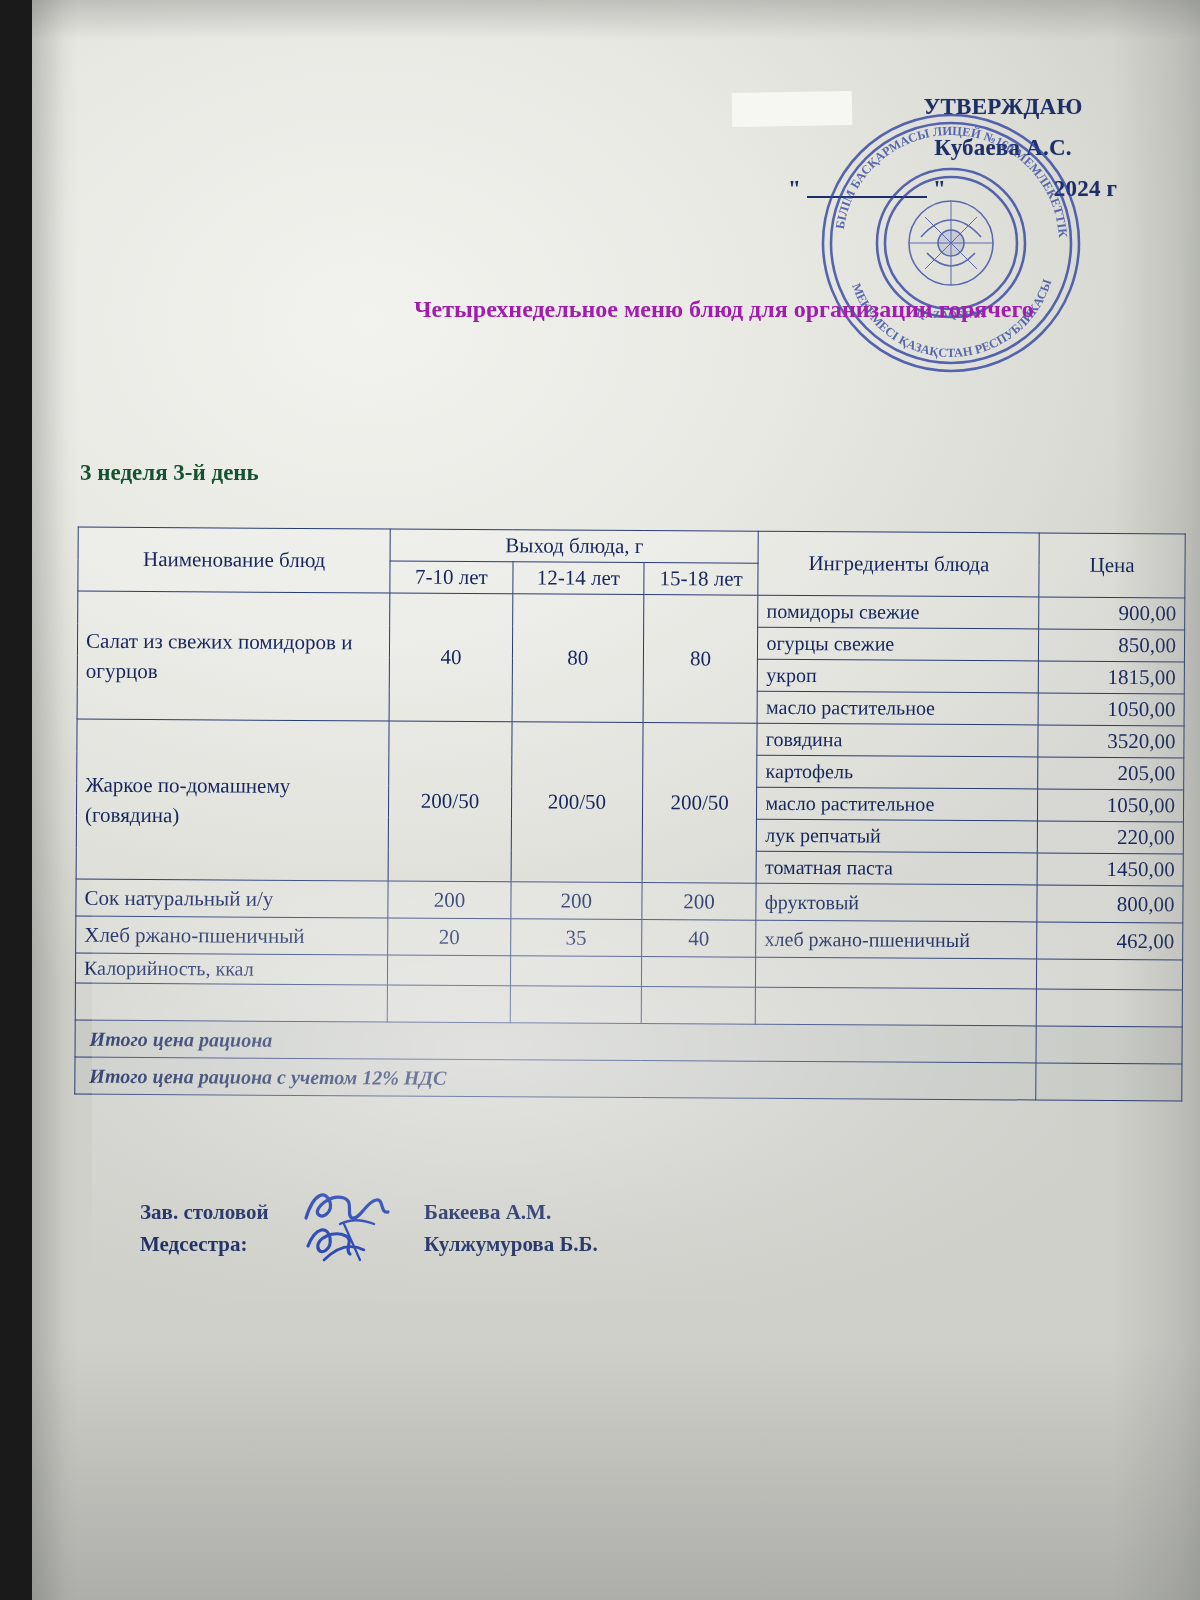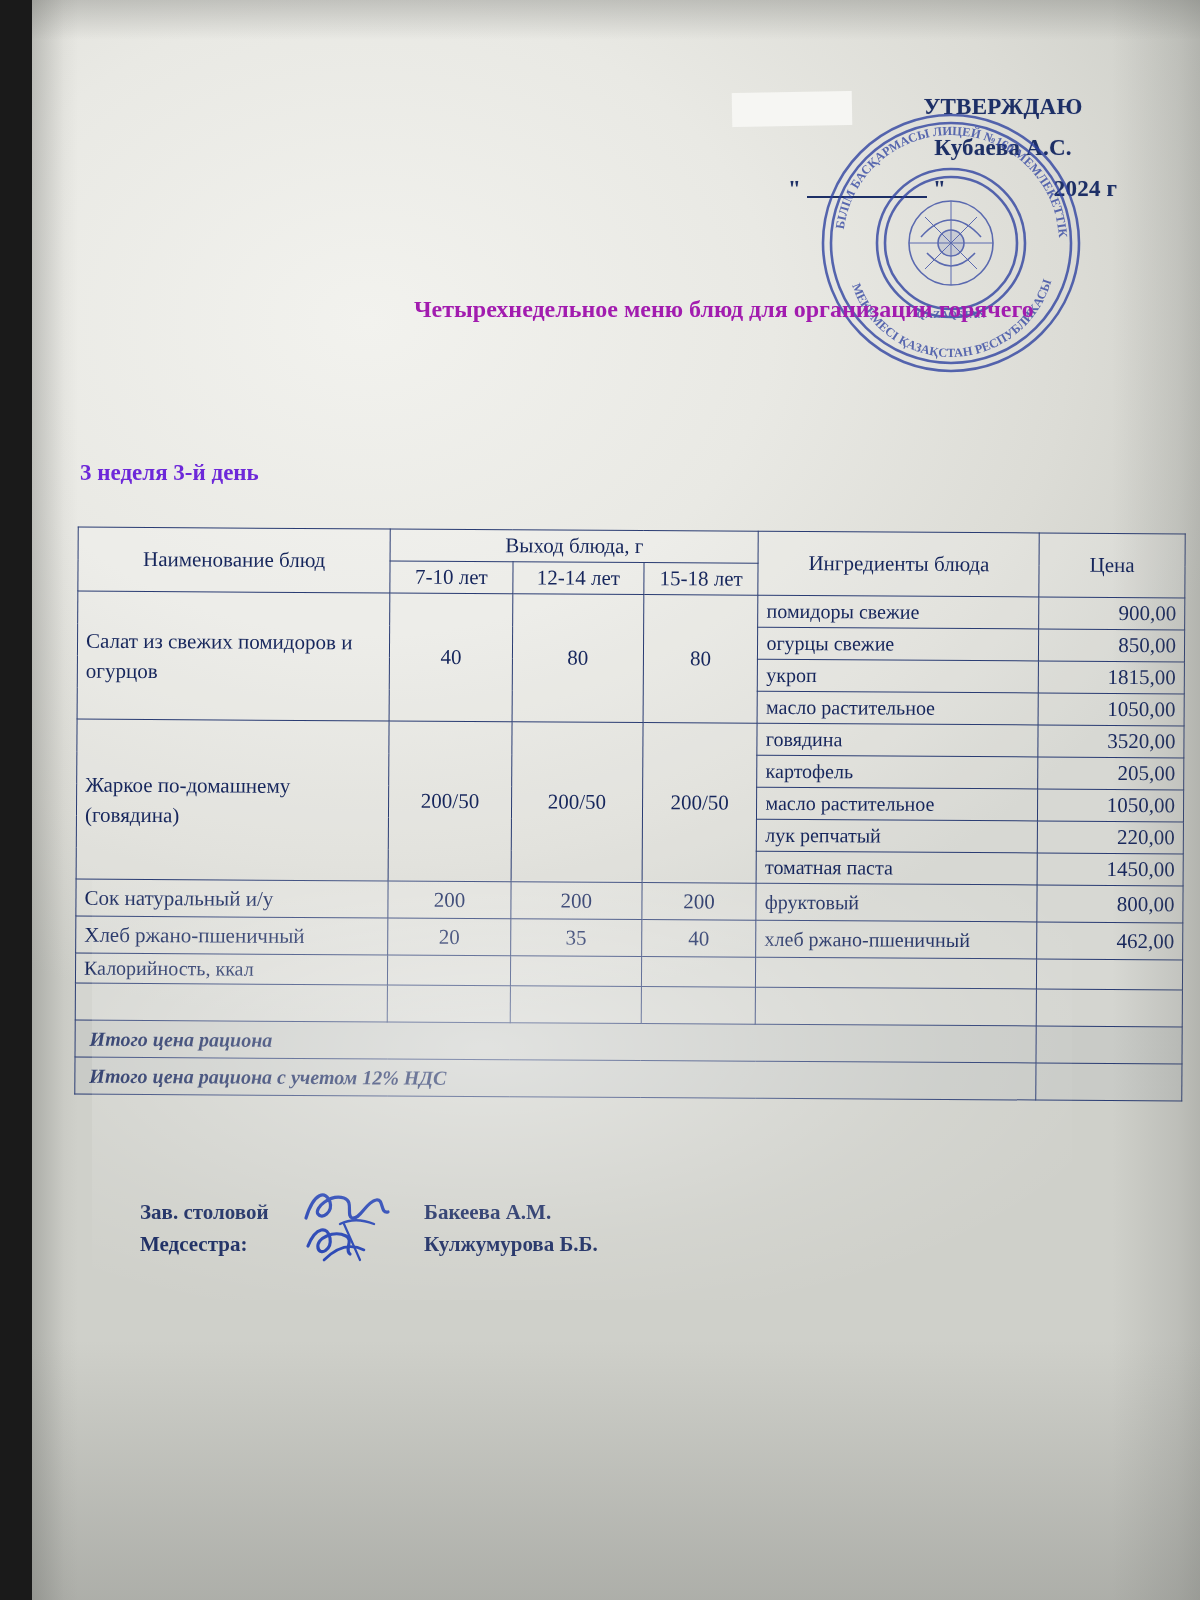--- a/index.html
+++ b/index.html
@@ -104,21 +104,21 @@
     font-size: 24px;
     line-height: 42px;
     text-align: left;
   }
 
   
   .week-label {
     position: absolute;
     left: 48px;
     top: 460px;
-    color: #6d28d9;
+    color: #14532d;
     font-weight: bold;
     font-size: 23px;
   }
 
   
   .tbl-wrap {
     position: absolute;
     left: 44px;
     top: 530px;
     width: 1108px;

